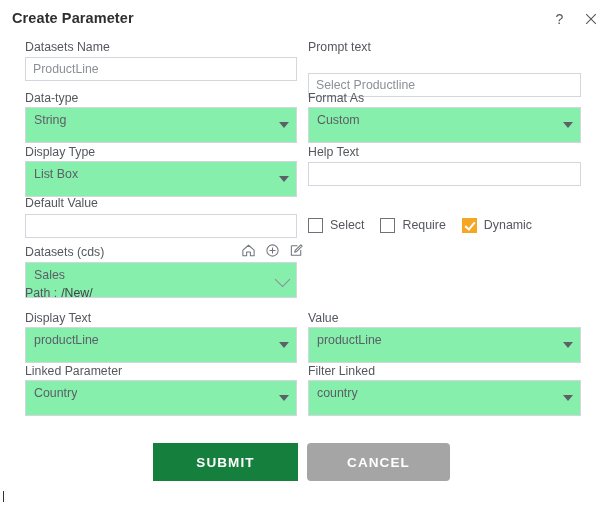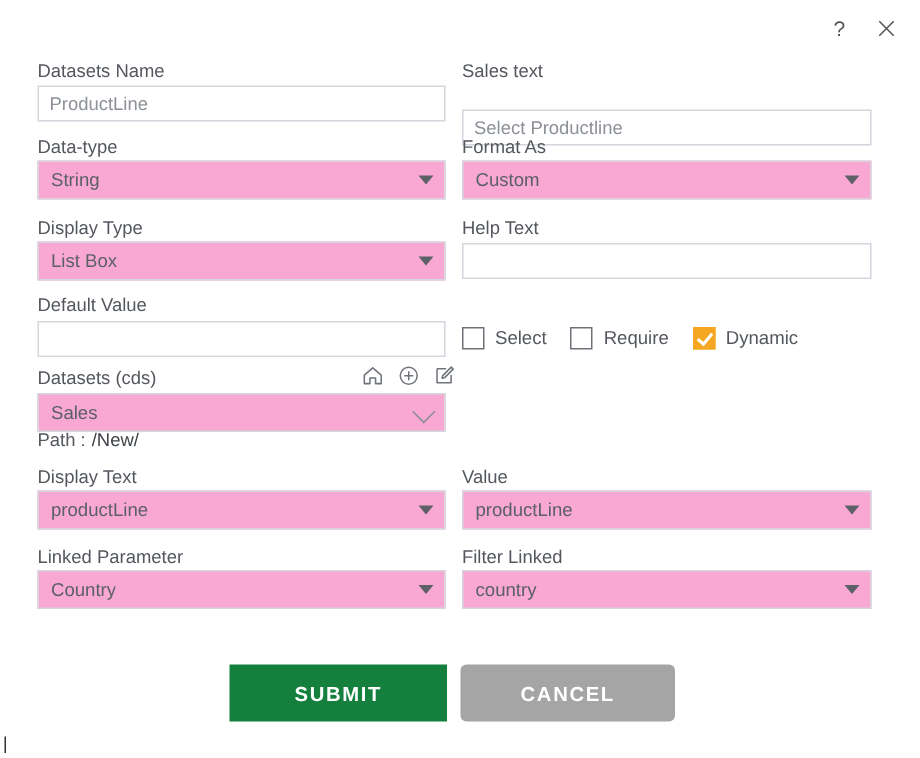--- a/index.html
+++ b/index.html
@@ -68,23 +68,23 @@
     padding: 0 7px;
     line-height: 22px;
     white-space: nowrap;
     overflow: hidden;
   }
   .text-input.empty { color: #8c9097; }
 
   .select-box {
     position: absolute;
     box-sizing: border-box;
-    height: 26px;
+    height: 36px;
     border: 1px solid #d3d6dc;
-    background: #f9a8d4;
+    background: #86efac;
     cursor: pointer;
   }
   .select-value {
     position: absolute;
     left: 8px;
     top: 0;
     height: 24px;
     line-height: 24px;
     font-size: 12.4px;
     color: #5b5f66;
@@ -221,38 +221,39 @@
     top: 491px;
     width: 1px;
     height: 11px;
     background: #303030;
   }
 </style>
 </head>
 <body>
 
 <div id="dialog-header">
+  <div id="dialog-title">Create Parameter</div>
 
   <div class="header-btn" id="help-button">
     <svg viewBox="0 0 16 16" width="15" height="15">
       <text x="8" y="13" text-anchor="middle" font-family="Liberation Sans, sans-serif" font-size="15" fill="#555555">?</text>
     </svg>
   </div>
 
   <div class="header-btn" id="close-button">
     <svg viewBox="0 0 16 16" width="14" height="14">
       <path d="M2.5 2.5 L13.5 13.5 M13.5 2.5 L2.5 13.5" stroke="#555555" stroke-width="1.2" fill="none"></path>
     </svg>
   </div>
 </div>
 
 <div class="field-label" style="left:25px; top:40px;">Datasets Name</div>
 <div class="text-input empty" style="left:25px; top:57px; width:272px;" placeholder="ProductLine">ProductLine</div>
 
-<div class="field-label" style="left:308px; top:40px;">Sales text</div>
+<div class="field-label" style="left:308px; top:40px;">Prompt text</div>
 <div class="text-input empty" style="left:308px; top:57px; width:273px;margin-top:16px;" placeholder="Select Productline">Select Productline</div>
 
 <div class="field-label" style="left:25px; top:91px;">Data-type</div>
 <div class="select-box" style="left:25px; top:107px; width:272px;">
   <span class="select-value">String</span>
   <span class="select-arrow"></span>
 </div>
 
 <div class="field-label" style="left:308px; top:91px;">Format As</div>
 <div class="select-box" style="left:308px; top:107px; width:273px;">

